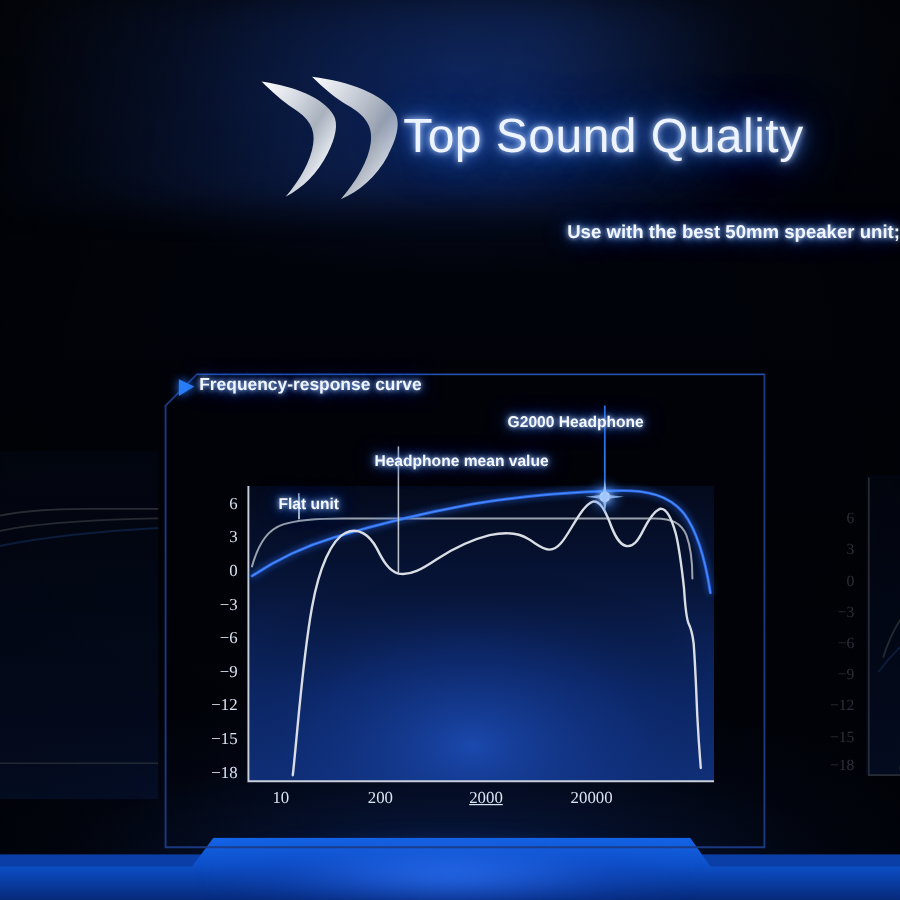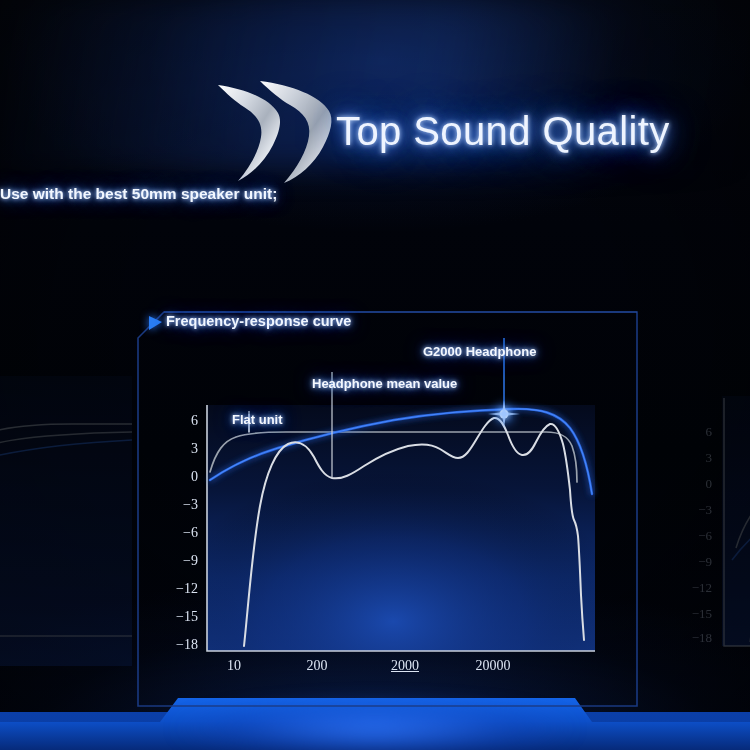--- a/index.html
+++ b/index.html
@@ -30,29 +30,29 @@
     background:linear-gradient(180deg,#0b3fa8 0%,#0a3ea6 40%,#052266 100%);
     filter:blur(.4px);}
   .shelf-near{position:absolute;left:0;bottom:0;width:750px;height:52px;
     background:linear-gradient(180deg,#1464e8 0%,#0d4fc8 45%,#062a7a 100%);
     clip-path:polygon(0 24px,160px 24px,178px 0,575px 0,592px 24px,750px 24px,750px 52px,0 52px);}
   .shelf-glow{position:absolute;left:120px;bottom:-14px;width:510px;height:70px;
     background:radial-gradient(ellipse 255px 36px at 50% 50%, rgba(50,120,255,.85) 0%, rgba(20,70,190,.35) 55%, rgba(0,0,0,0) 80%);
     filter:blur(10px);}
 
   
-  .header{position:absolute;left:0;top:17px;width:672px;height:175px;}
+  .header{position:absolute;left:0;top:0;width:672px;height:175px;}
   .logo-wings{position:absolute;left:216px;top:62px;width:118px;height:105px;}
   .title{position:absolute;left:336px;top:92px;
     font-size:40px;font-weight:400;letter-spacing:.4px;
     color:#eef4ff;
     text-shadow:0 0 5px #bcd6ff,0 0 13px #5f9bff,0 0 26px #2a63dd,0 0 44px #1341a8;
     white-space:nowrap;}
 
-  .subtitle{position:absolute;left:0;top:183px;width:659px;text-align:left;}
+  .subtitle{position:absolute;left:0;top:183px;width:750px;text-align:right;}
   .subtitle div{
     font-size:15.5px;font-weight:bold;line-height:21.5px;color:#f2f7ff;
     text-shadow:0 0 4px #b9d4ff,0 0 10px #4b8bff,0 0 20px #1c4fc4;
     white-space:nowrap;}
 
   
   .ghost{position:absolute;top:336px;opacity:.30;}
   .ghost.left{left:-118px;}
   .ghost.right{left:664px;}
   .ghost svg{display:block;}

